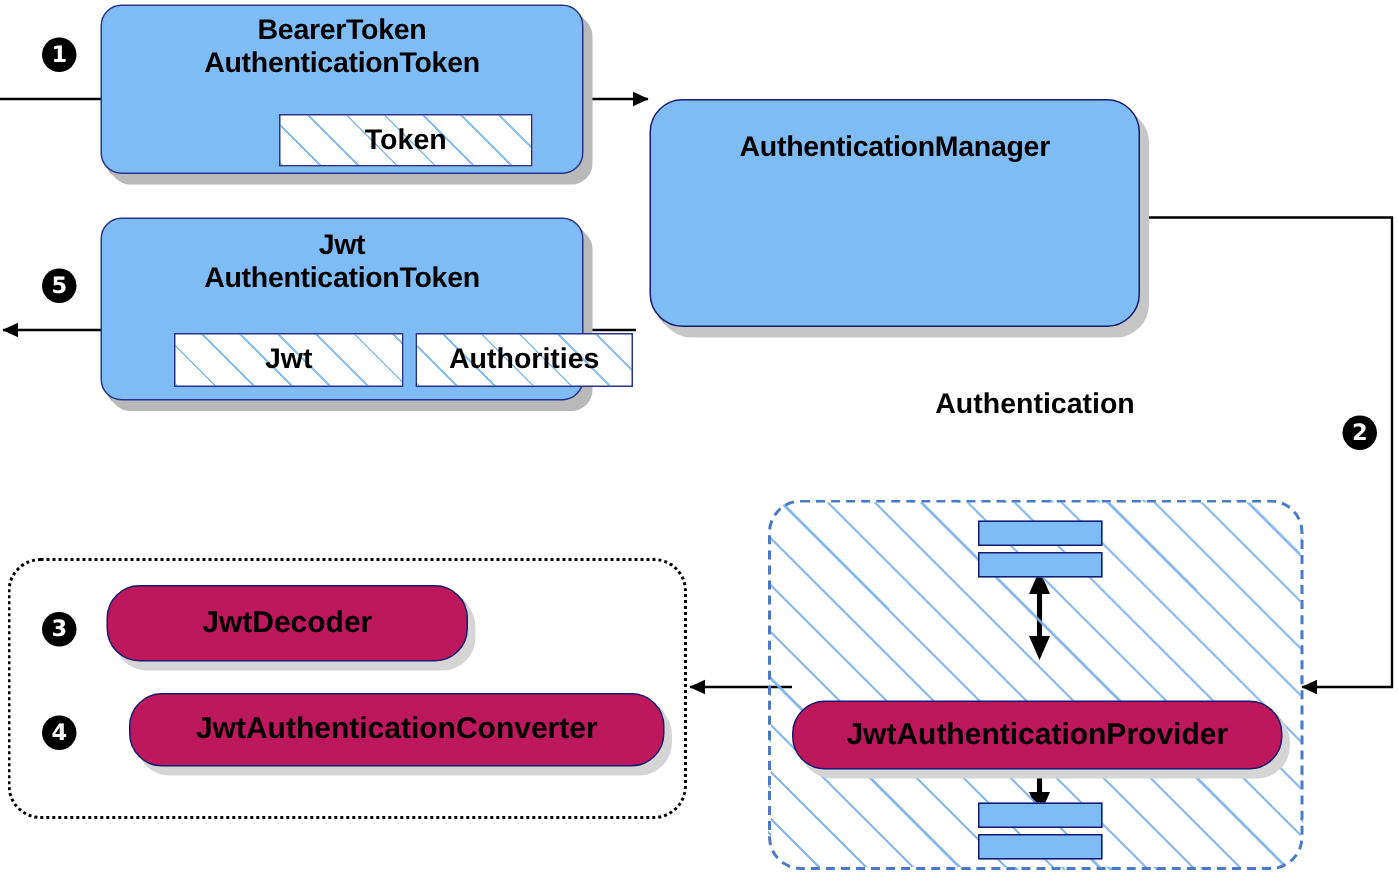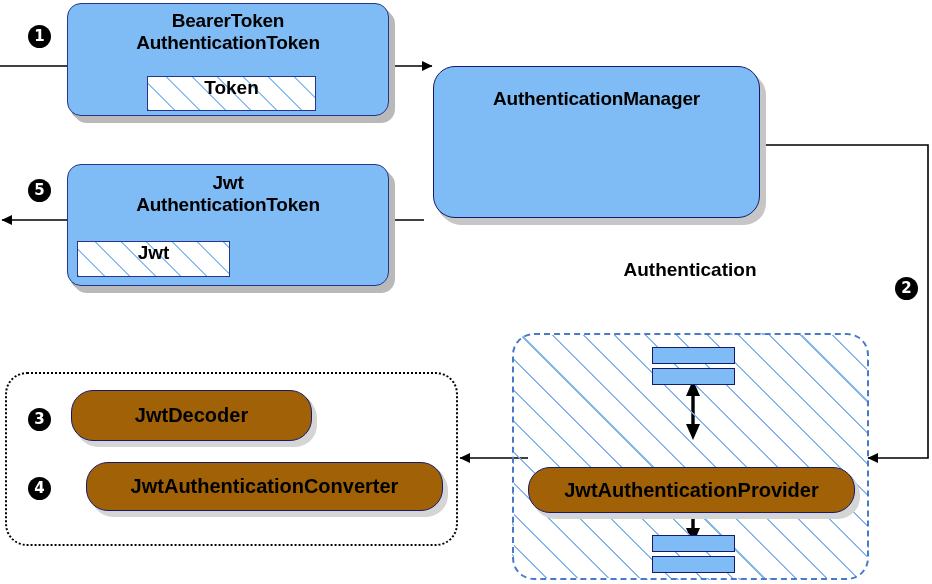--- a/index.html
+++ b/index.html
@@ -19,33 +19,33 @@
     font-weight:bold;font-size:19px;line-height:22px;letter-spacing:-0.2px;
   }
 
   
   .hatch-white{
     background:#ffffff;
     background-image:repeating-linear-gradient(45deg,
         rgba(120,180,240,0.85) 0px, rgba(120,180,240,0.85) 1.3px,
         rgba(255,255,255,0) 1.3px, rgba(255,255,255,0) 18px);
     border:1.5px solid #28348a;
-    display:flex;align-items:flex-start;justify-content:center;
+    display:flex;align-items:center;justify-content:center;margin-left:39px;
   }
   .hatch-white span{font-weight:bold;font-size:19px;color:#000;}
 
   
   .card-sq{
     background:#7fbcf5;border:1.5px solid #151a6e;
     box-shadow:6px 7px 0 0 #c6c6c6, 3px 4px 0 0 #8e8e8e;
   }
 
   
   .bar{
-    background:#a16207;border:1.5px solid #151a6e;
+    background:#be185d;border:1.5px solid #151a6e;
     box-shadow:5px 6px 0 0 #d5d5d5, 3px 3px 0 0 #9a9a9a;
     display:flex;align-items:center;justify-content:center;
   }
   .bar span{font-weight:bold;font-size:20px;color:#000;white-space:nowrap;}
 
   .mini-bar{background:#7fbcf5;border:1.5px solid #151a6e;position:absolute;}
 
   
   .dotted-group{border:2.5px dotted #000;background:transparent;}
   .hatch-group{
@@ -111,27 +111,30 @@
   <div class="node card-round" style="left:67px;top:3px;width:322px;height:113px;">
     <div class="card-title" style="top:6px;">
       <div>BearerToken</div>
       <div>AuthenticationToken</div>
     </div>
     <div class="hatch-white" style="position:absolute;left:79px;top:72px;width:167px;height:33px;">
       <span>Token</span>
     </div>
   </div>
 
-  <div class="node card-round" style="left:67px;top:164px;width:322px;height:122px;">
+  <div class="node card-round" style="left:67px;top:145px;width:322px;height:122px;">
     <div class="card-title" style="top:7px;">
       <div>Jwt</div>
       <div>AuthenticationToken</div>
     </div>
     <div class="hatch-white" style="position:absolute;left:9px;top:76px;width:151px;height:34px;">
       <span>Jwt</span>
+    </div>
+    <div class="hatch-white" style="position:absolute;left:170px;top:76px;width:143px;height:34px;">
+      <span>Authorities</span>
     </div>
   </div>
 
   <div class="node card-sq" style="left:433px;top:66px;width:327px;height:152px;">
     <div class="card-title" style="top:21px;">AuthenticationManager</div>
   </div>
 
   <div class="group-label" style="left:512px;top:258px;width:356px;">
     <div>Authentication</div>
   </div>

